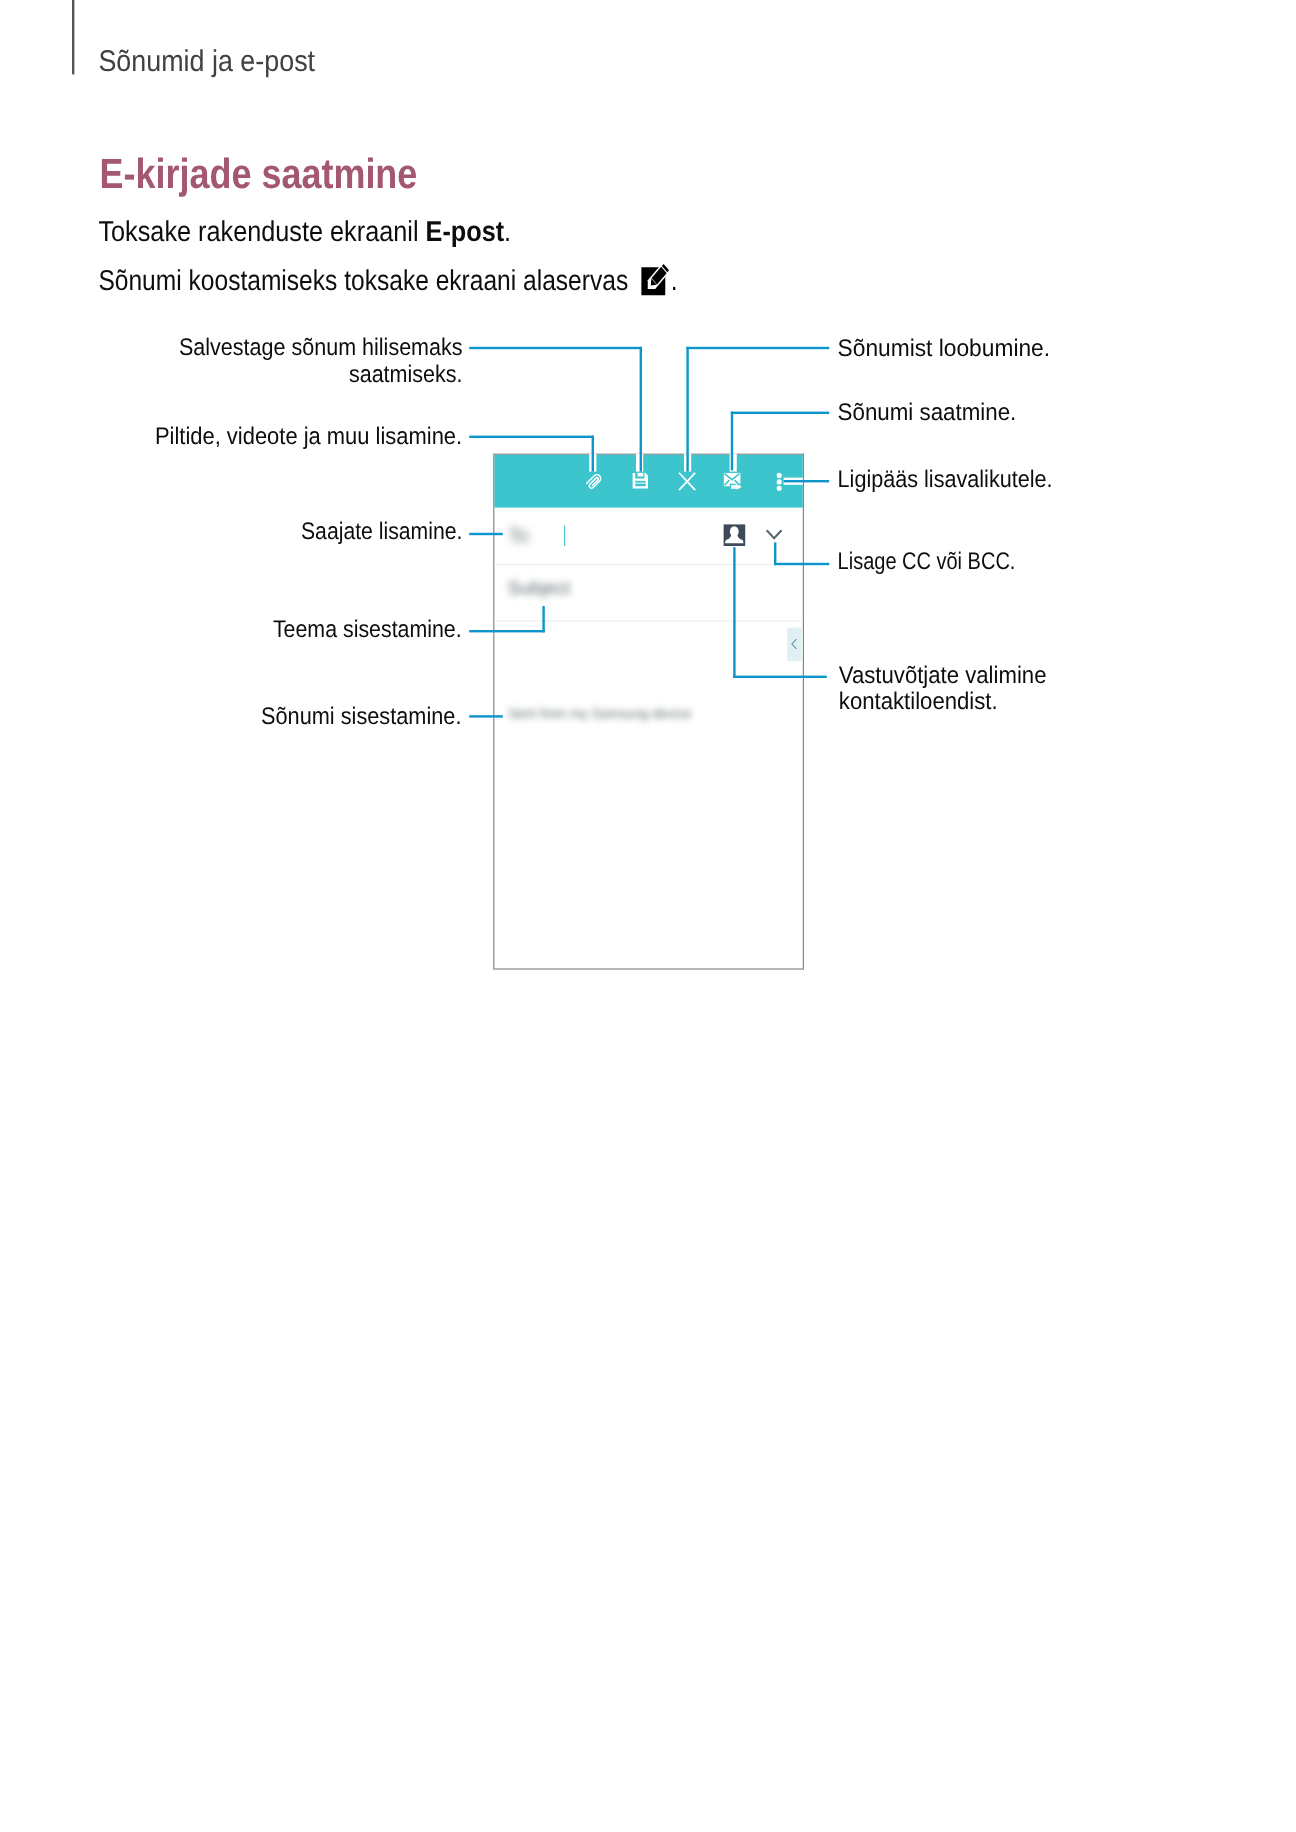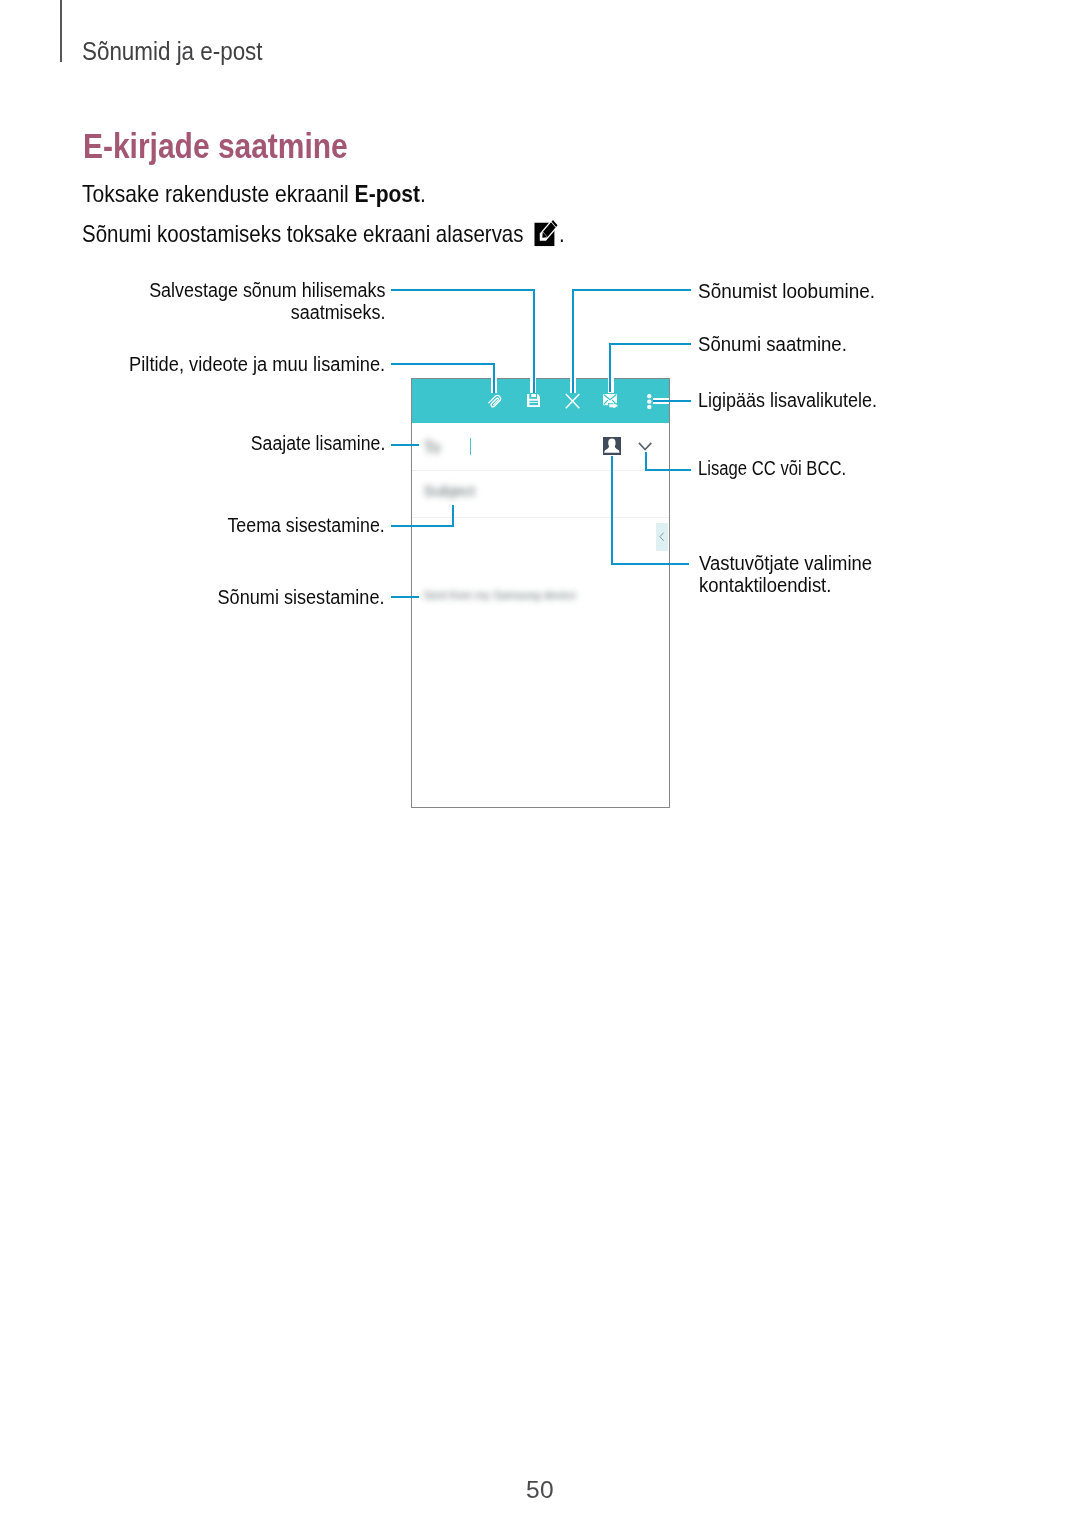--- a/index.html
+++ b/index.html
@@ -224,14 +224,13 @@
       <span class="blur bl-body" style="position:absolute;left:11.5px;top:70.5px;">Sent from my Samsung device</span>
     </div>
 
     <span class="tab-handle" style="left:244.2px;top:144.4px;width:11.4px;height:27.6px;">
       <svg width="5.6" height="9.4" viewBox="0 0 56 94">
         <path fill="none" stroke="#6d8fa0" stroke-width="9" stroke-linecap="butt" stroke-linejoin="miter" d="M47 6 9 47 47 88"></path>
       </svg>
     </span>
   </div>
 
-  <div class="pgnum">50</div>
 </div>
 
 </body></html>

